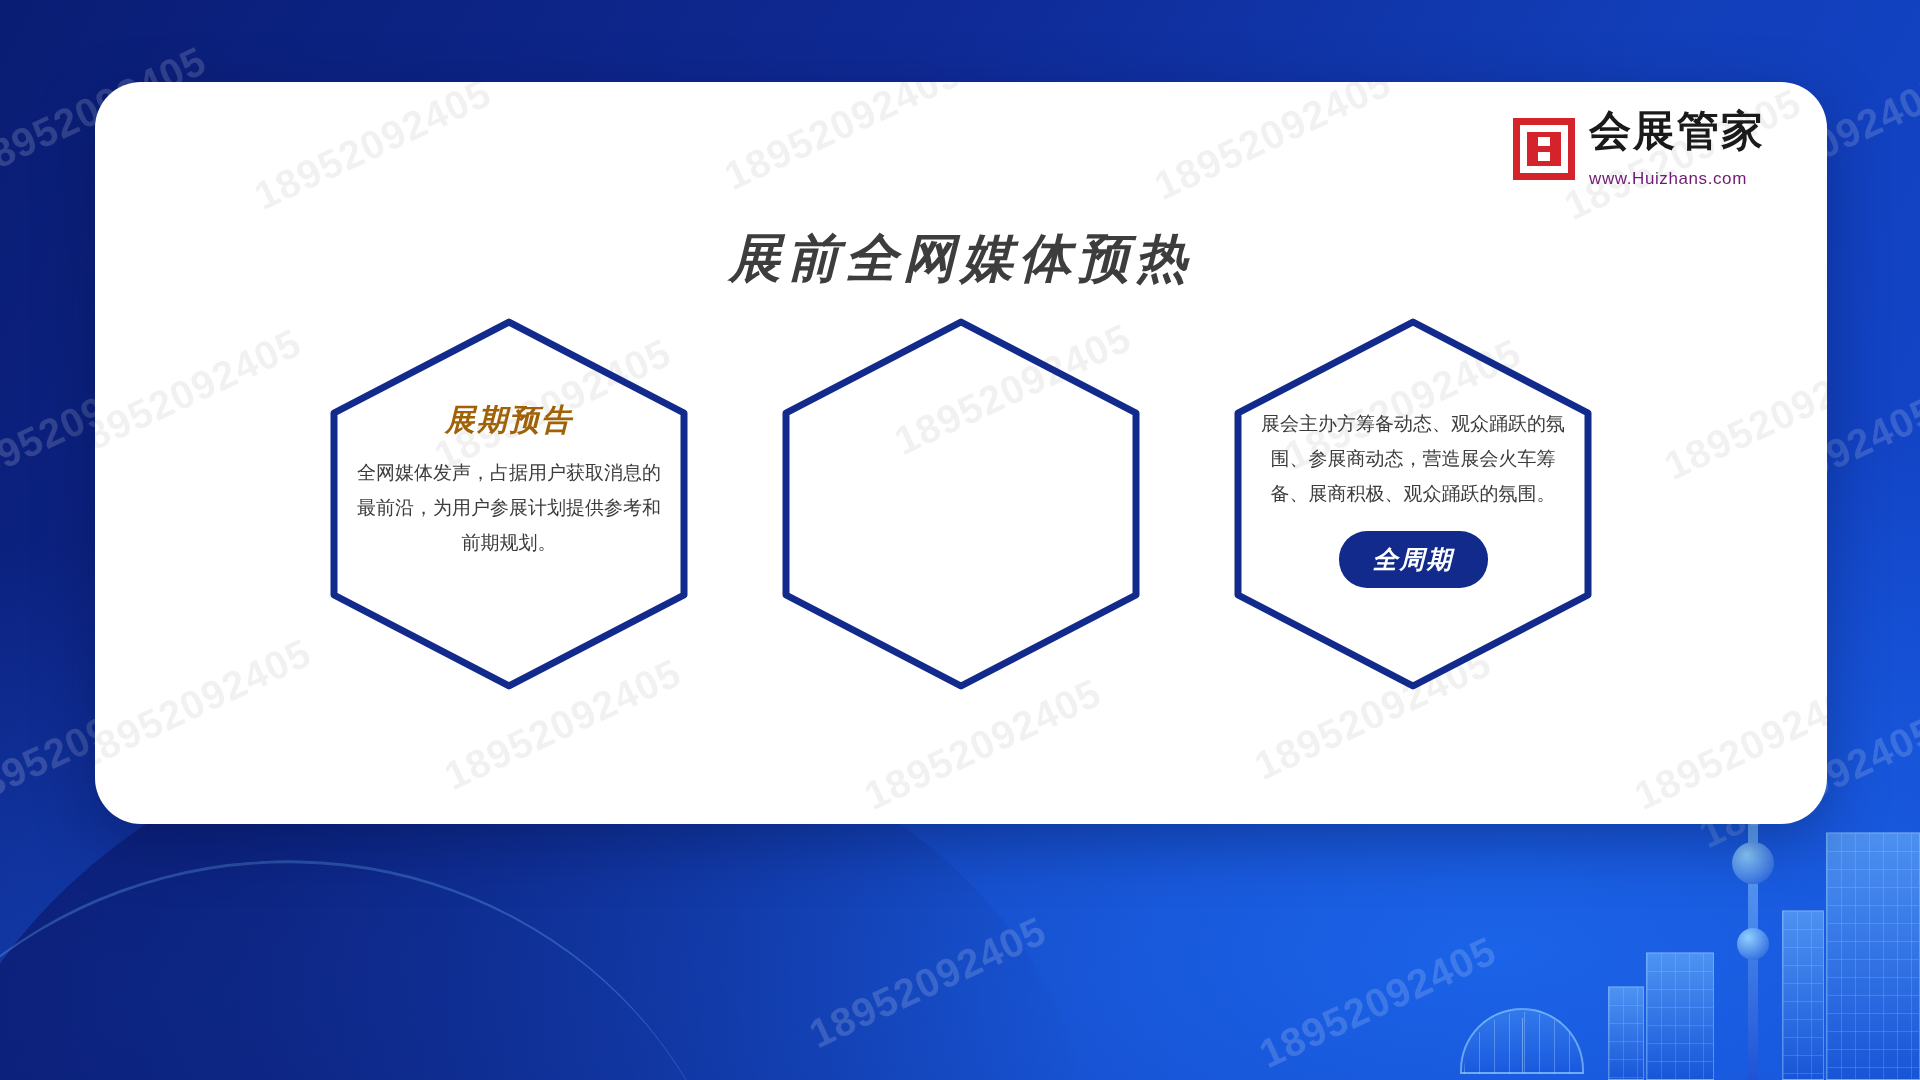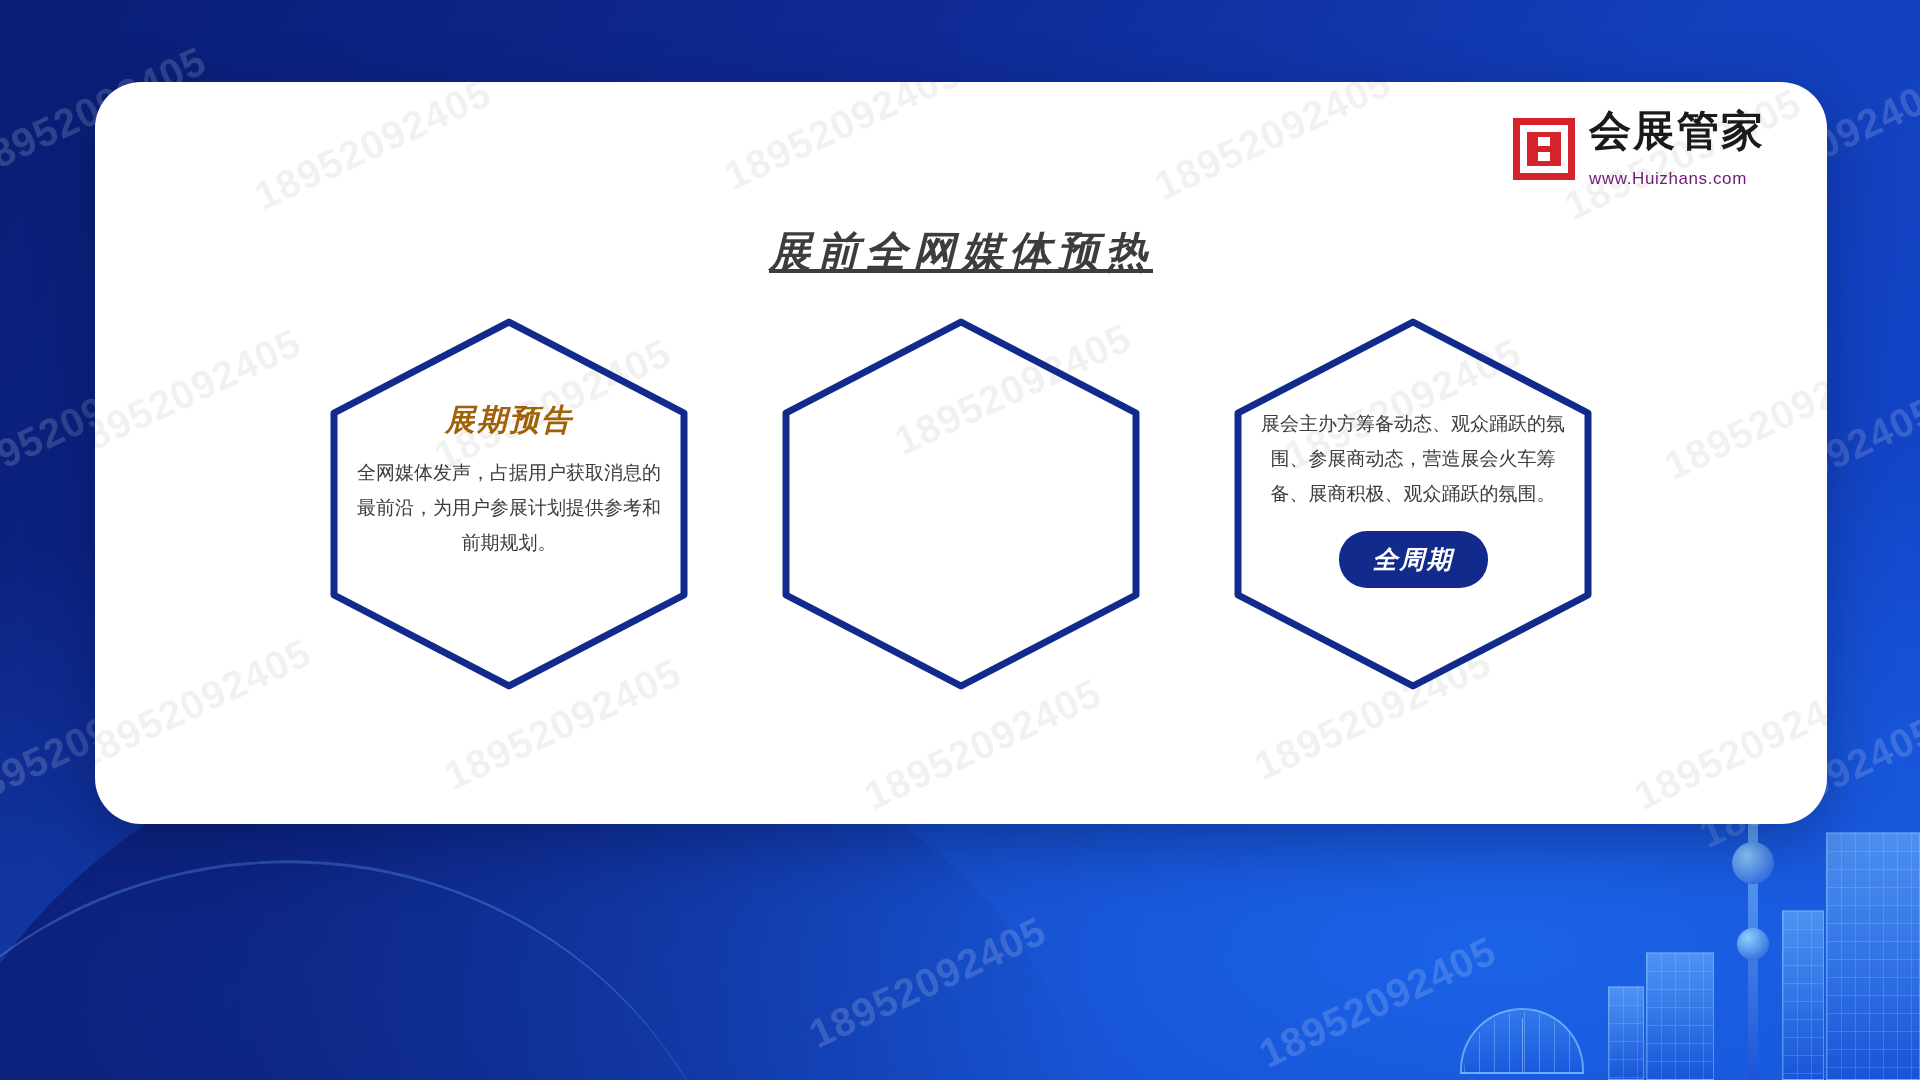--- a/index.html
+++ b/index.html
@@ -81,23 +81,22 @@
   .logo-mark .h .l{left:0;top:0;width:7px;height:24px;}
   .logo-mark .h .r{right:0;top:0;width:7px;height:24px;}
   .logo-mark .h .m{left:5px;top:9px;width:16px;height:6px;}
   .logo-text{display:flex;flex-direction:column;line-height:1;}
   .logo-cn{font-size:42px;font-weight:800;color:#1a1a1a;letter-spacing:2px;}
   .logo-url{font-size:17px;color:#701a75;letter-spacing:.6px;margin-top:18px;}
 
   
   .title{
     position:absolute;left:0;right:0;top:142px;text-align:center;
-    font-size:42px;font-weight:800;color:#3d3d3d;letter-spacing:6px;
+    font-size:52px;font-weight:800;color:#3d3d3d;letter-spacing:6px;
     font-style:italic;
-    text-decoration:underline;
   }
 
   
   .hex-row{position:absolute;left:0;right:0;top:232px;display:flex;
      justify-content:center;gap:86px;}
   .hex{position:relative;width:366px;height:380px;}
   .hex svg{position:absolute;inset:0;}
   .hex-body{position:absolute;left:0;right:0;top:86px;text-align:center;padding:0 26px;
      box-sizing:border-box;}
   .hex-title{font-size:30px;font-weight:800;color:#a16207;font-style:italic;letter-spacing:2px;}

